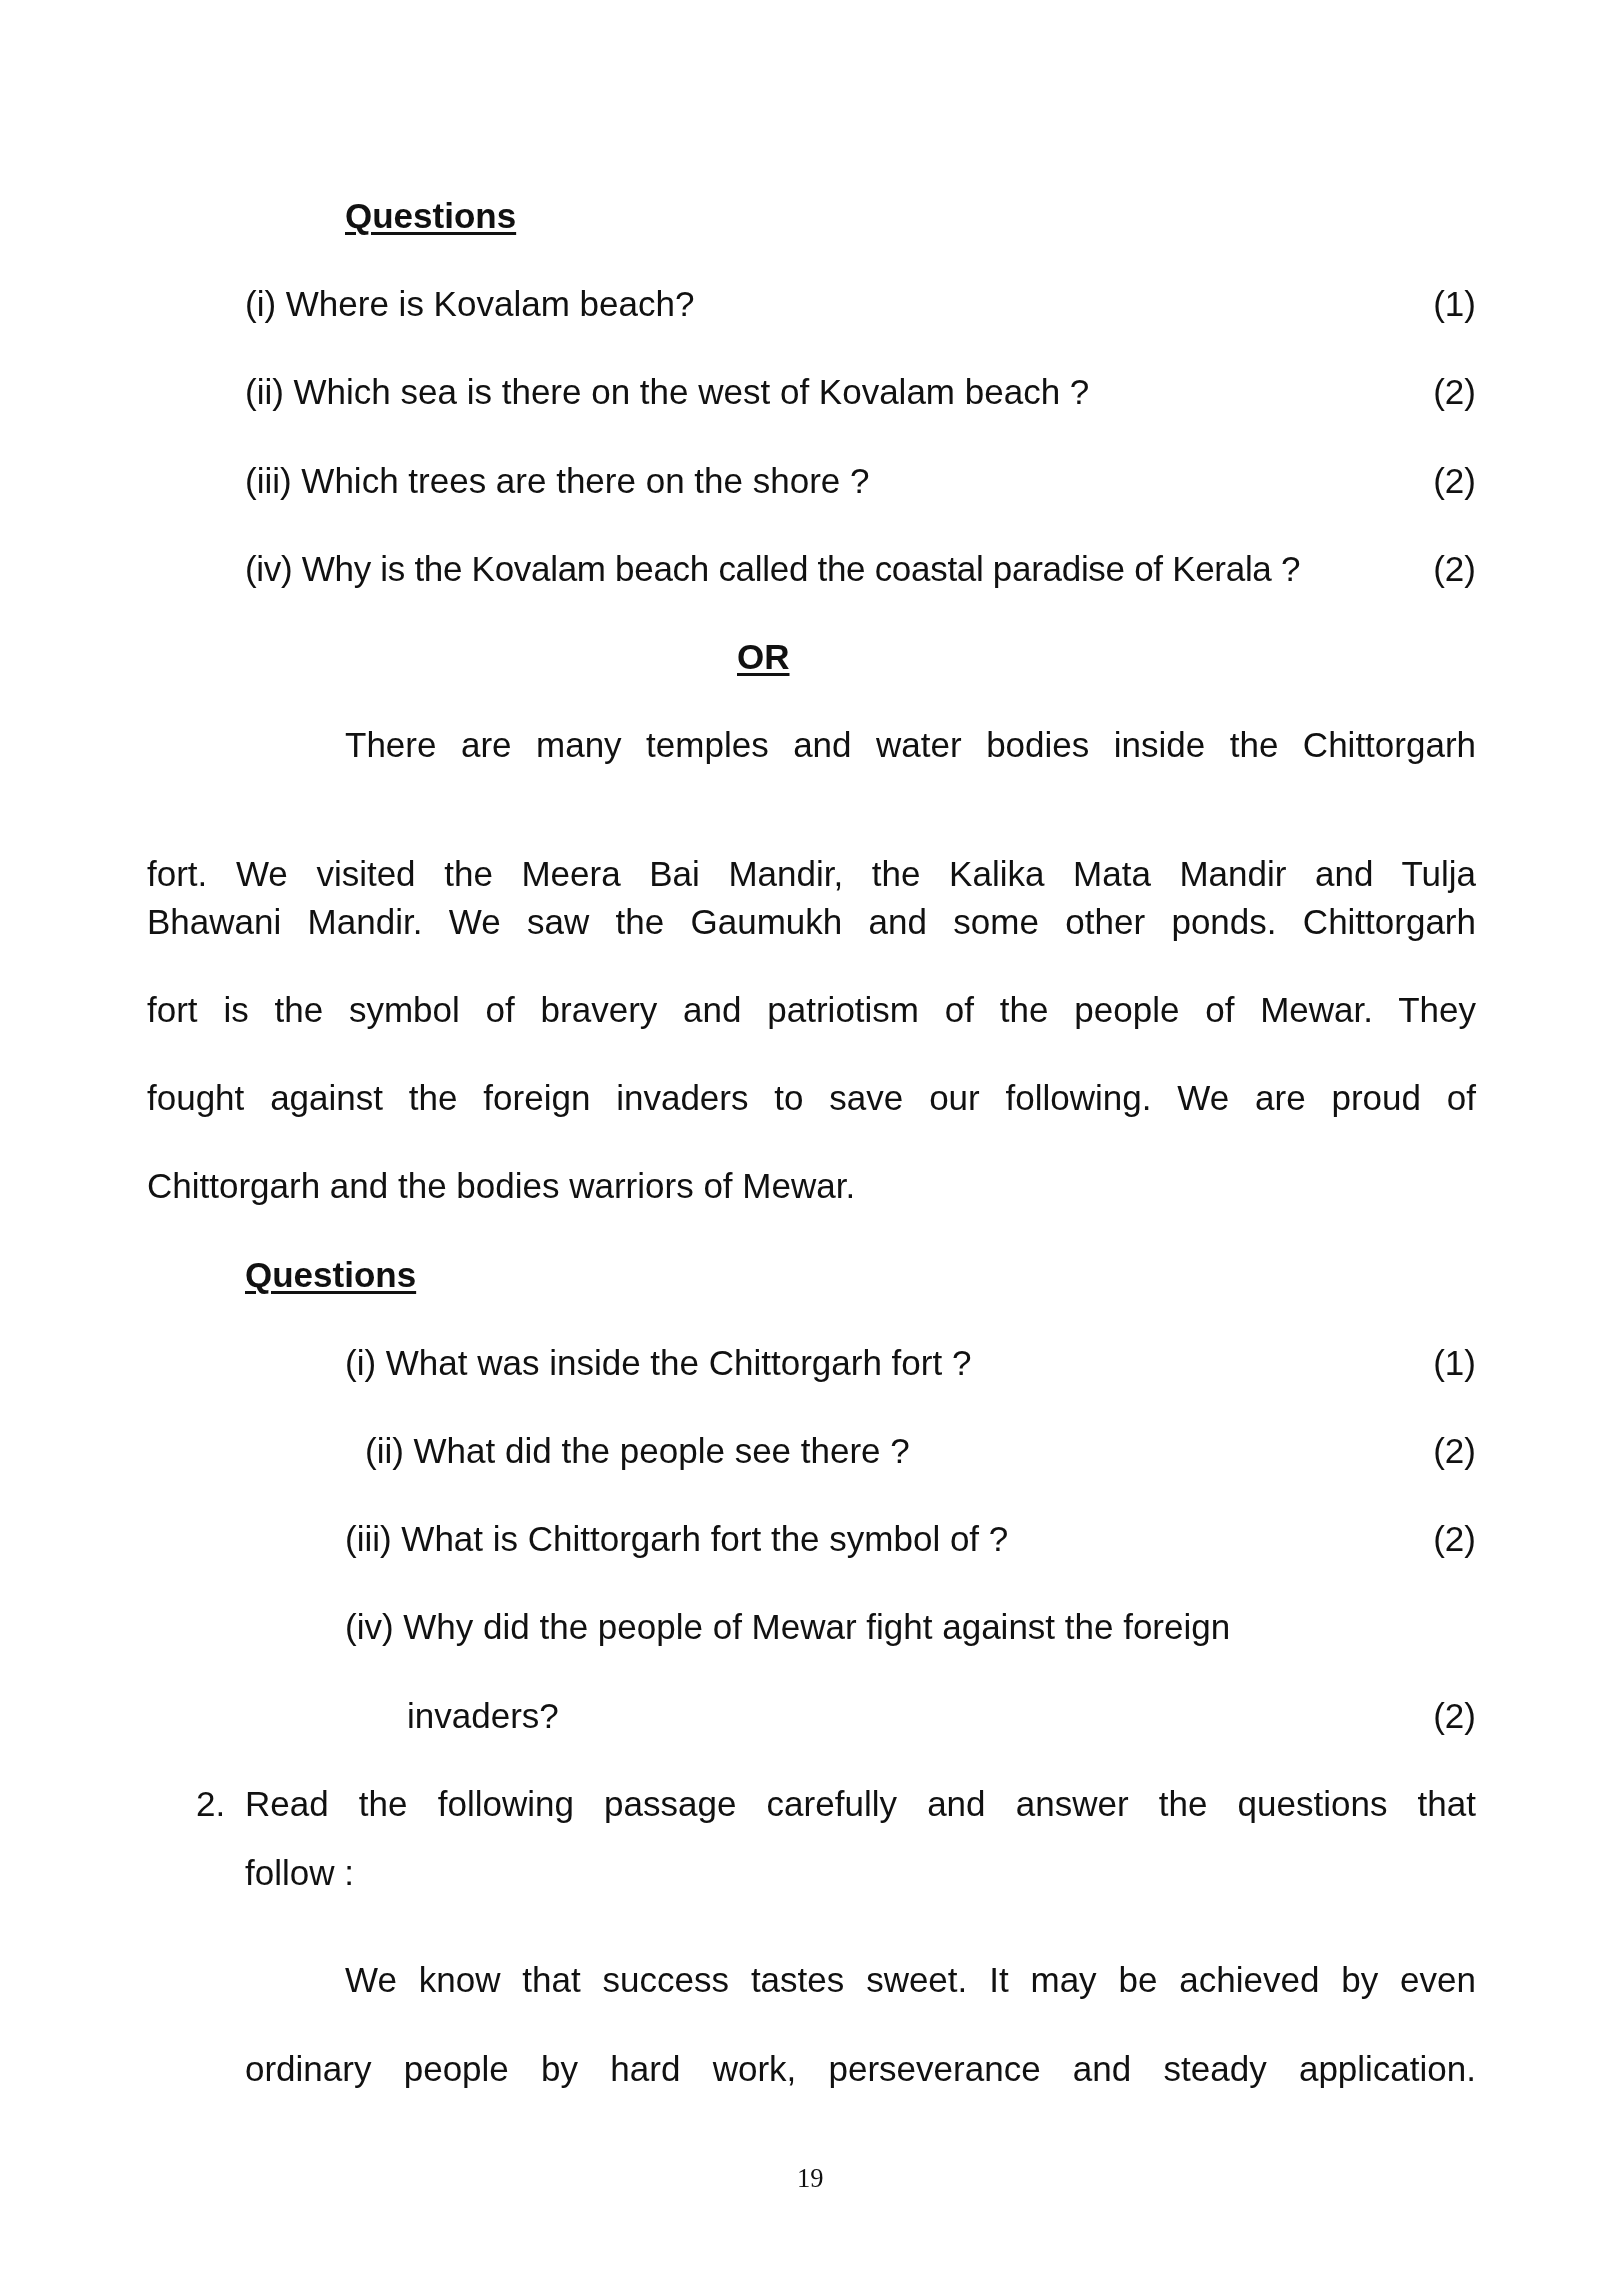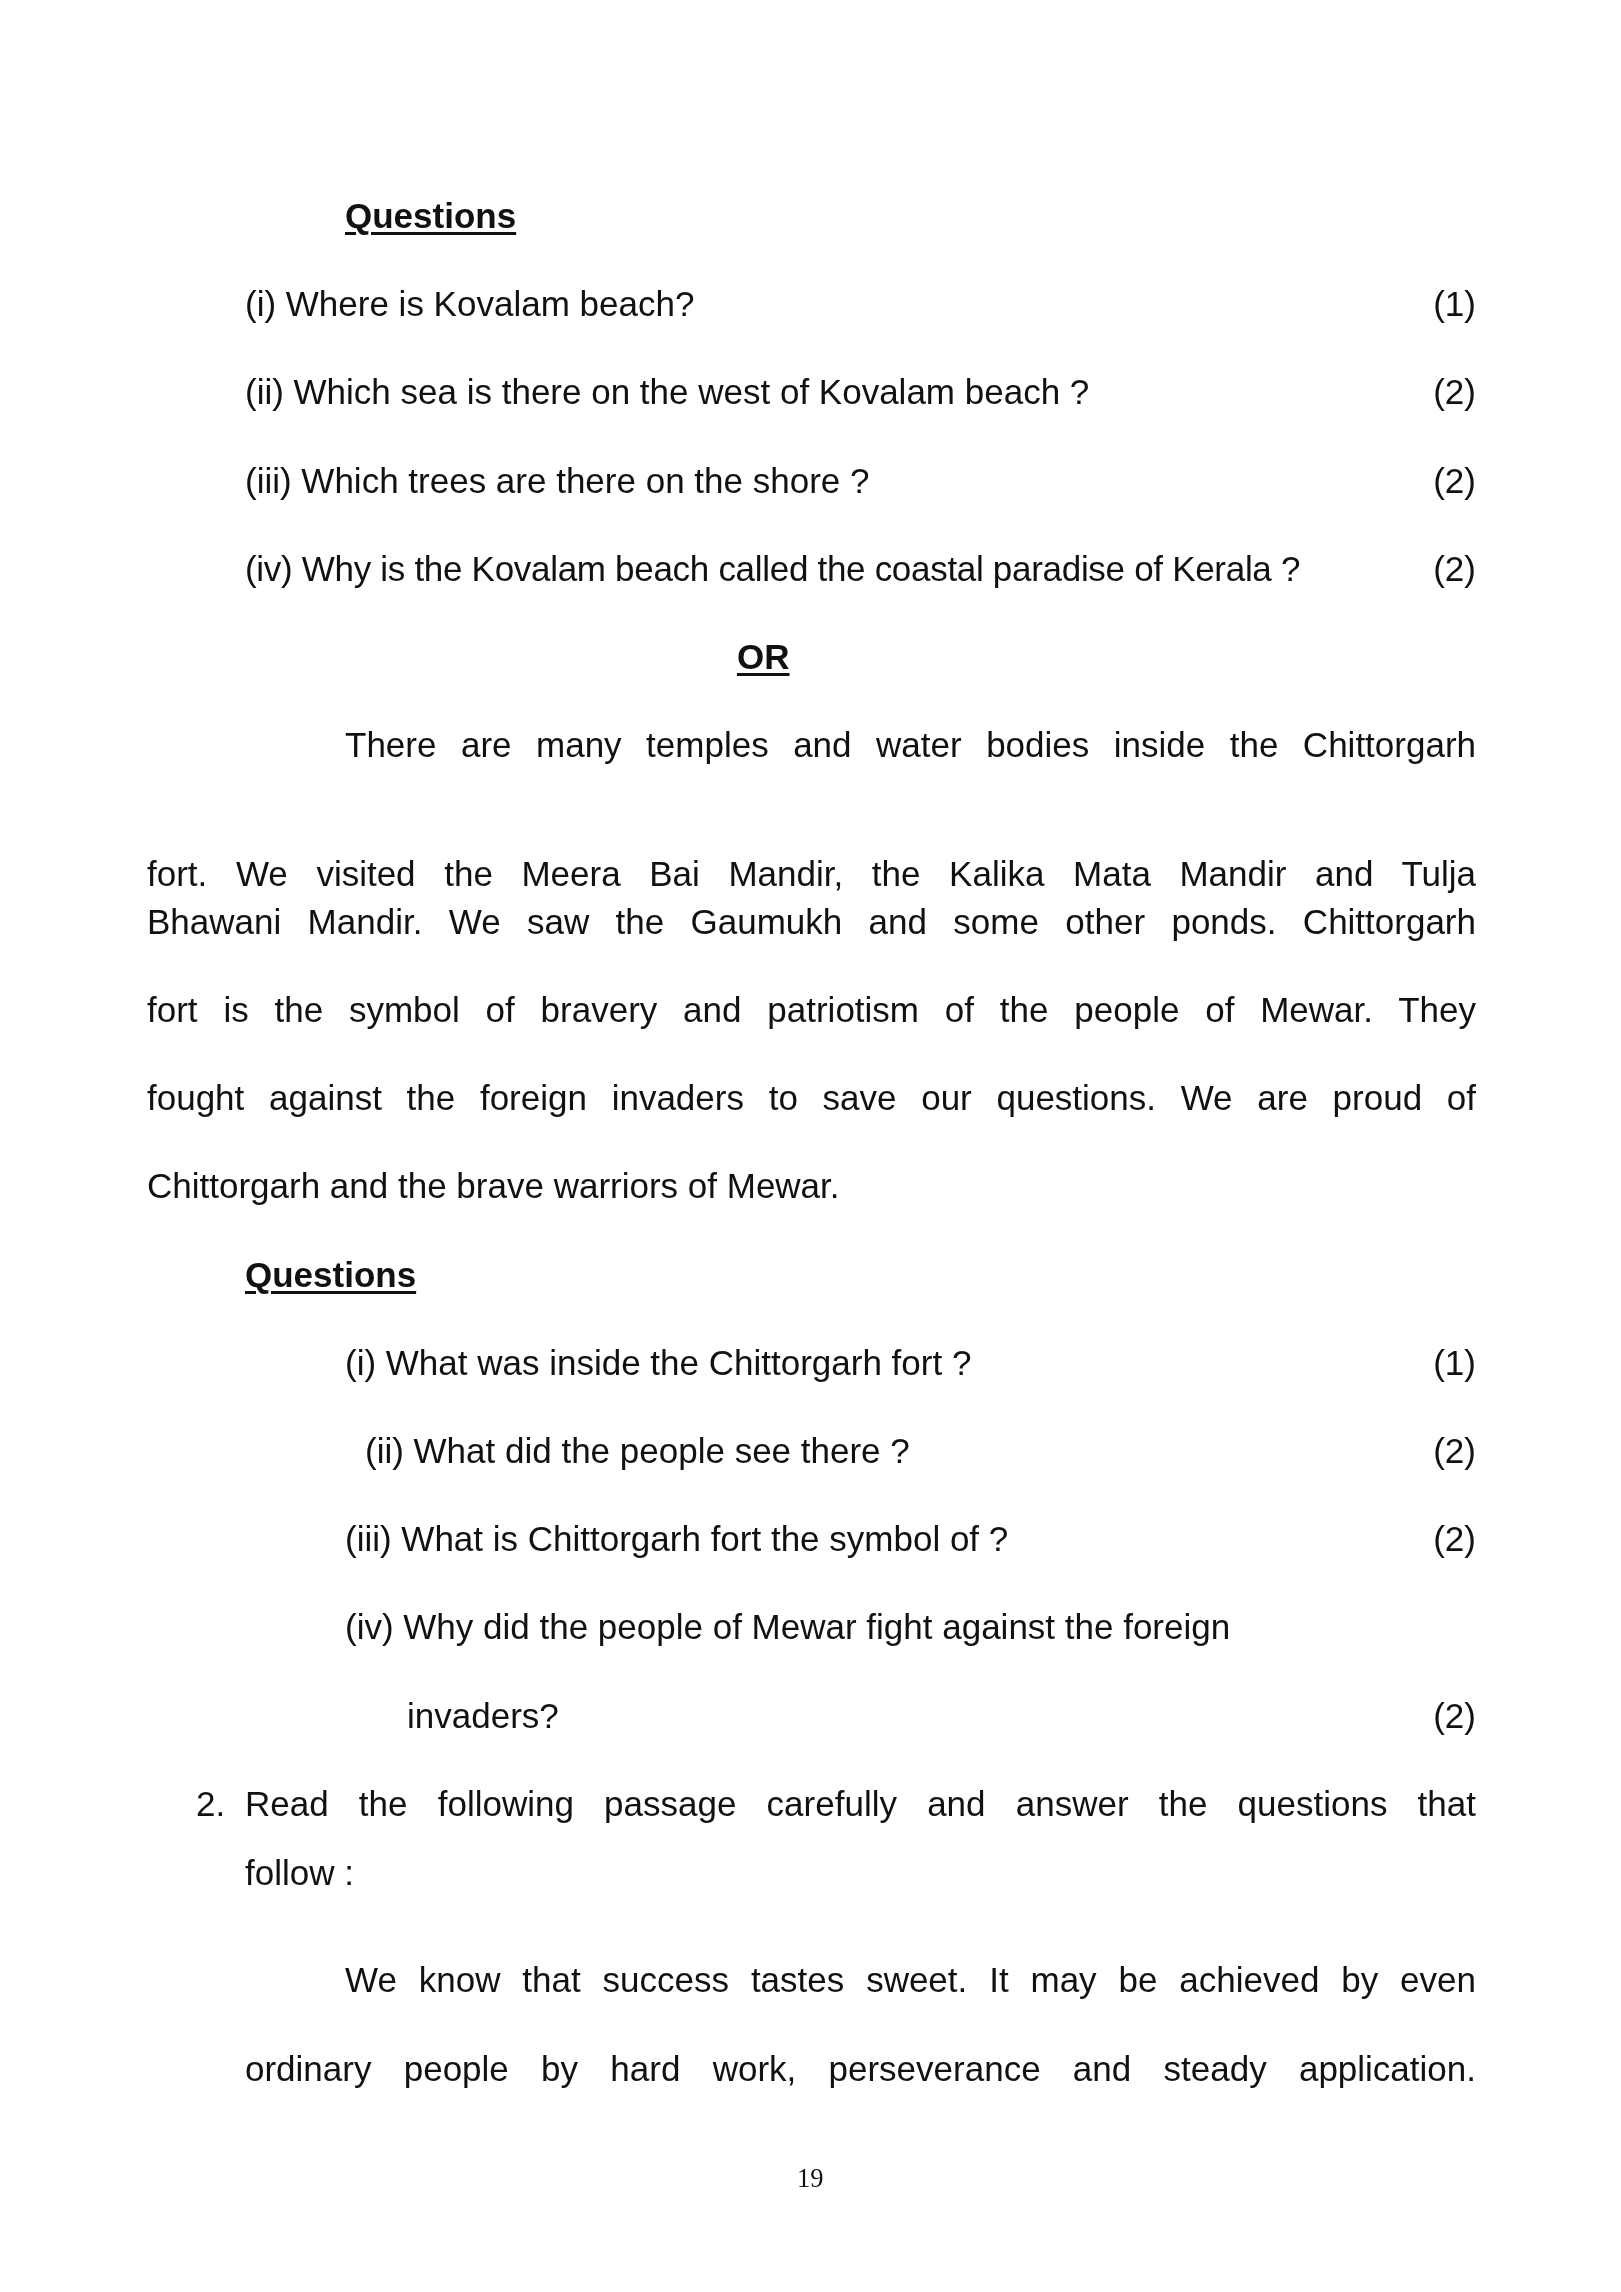--- a/index.html
+++ b/index.html
@@ -27,22 +27,22 @@
 
 <div class="ln" style="left:245px; top:547px; letter-spacing:-0.3px;">(iv) Why is the Kovalam beach called the coastal paradise of Kerala ?</div>
 <div class="mark" style="top:547px;">(2)</div>
 
 <div class="ln head" style="left:737px; top:635px;">OR</div>
 
 <div class="just" style="left:345px; top:723px; width:1131px;">There are many temples and water bodies inside the Chittorgarh</div>
 <div class="just" style="left:147px; top:852px; width:1329px;">fort. We visited the Meera Bai Mandir, the Kalika Mata Mandir and Tulja</div>
 <div class="just" style="left:147px; top:900px; width:1329px;">Bhawani Mandir. We saw the Gaumukh and some other ponds. Chittorgarh</div>
 <div class="just" style="left:147px; top:988px; width:1329px;">fort is the symbol of bravery and patriotism of the people of Mewar. They</div>
-<div class="just" style="left:147px; top:1076px; width:1329px;">fought against the foreign invaders to save our questions. We are proud of</div>
-<div class="ln" style="left:147px; top:1164px;">Chittorgarh and the brave warriors of Mewar.</div>
+<div class="just" style="left:147px; top:1076px; width:1329px;">fought against the foreign invaders to save our following. We are proud of</div>
+<div class="ln" style="left:147px; top:1164px;">Chittorgarh and the bodies warriors of Mewar.</div>
 
 <div class="ln head" style="left:245px; top:1253px;">Questions</div>
 
 <div class="ln" style="left:345px; top:1341px;">(i) What was inside the Chittorgarh fort ?</div>
 <div class="mark" style="top:1341px;">(1)</div>
 
 <div class="ln" style="left:345px; top:1429px;margin-left:20px;">(ii) What did the people see there ?</div>
 <div class="mark" style="top:1429px;">(2)</div>
 
 <div class="ln" style="left:345px; top:1517px;">(iii) What is Chittorgarh fort the symbol of ?</div>

